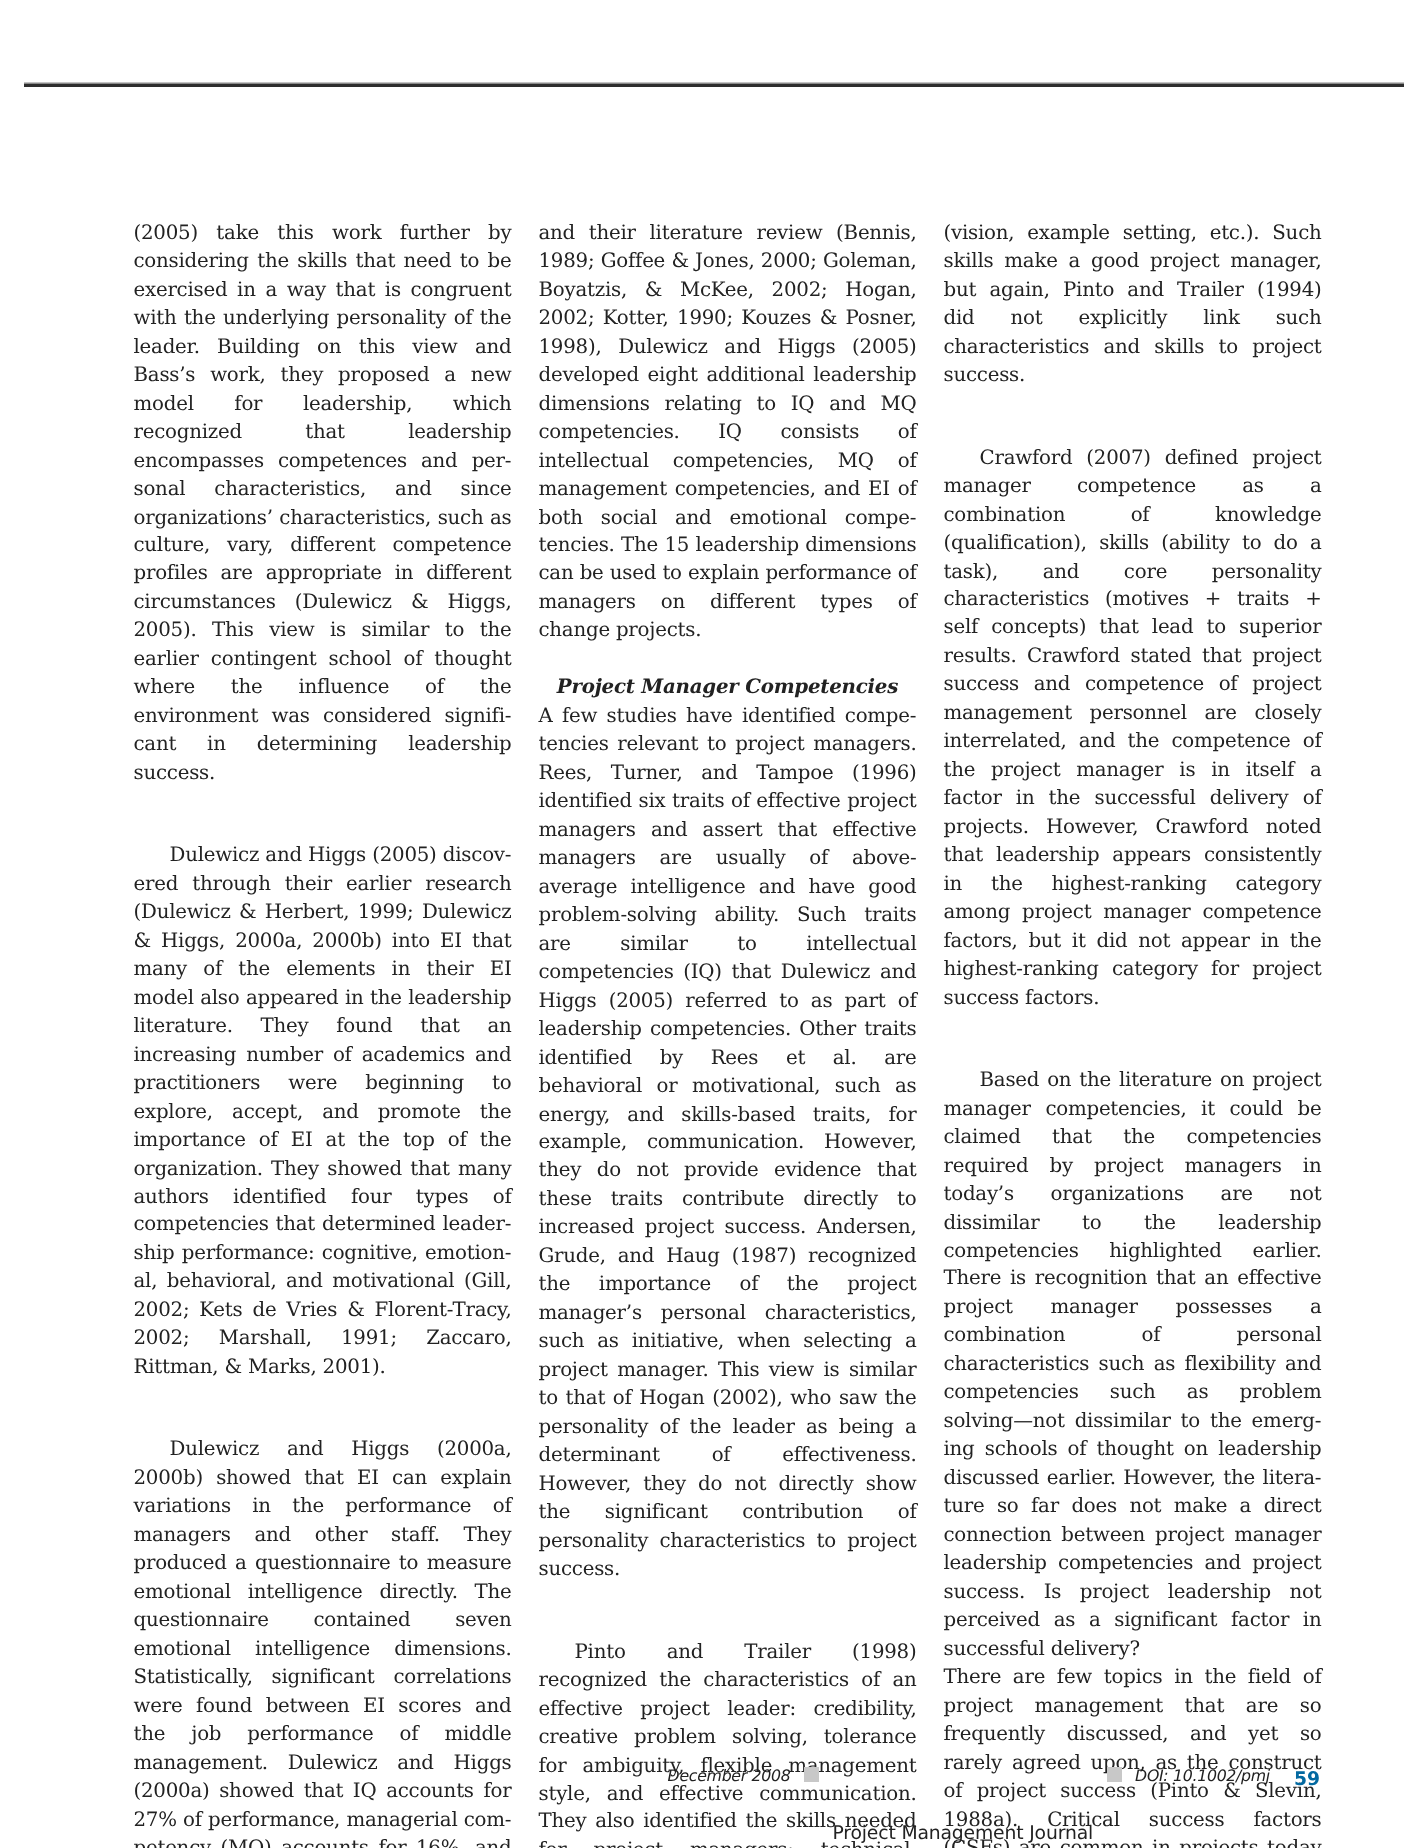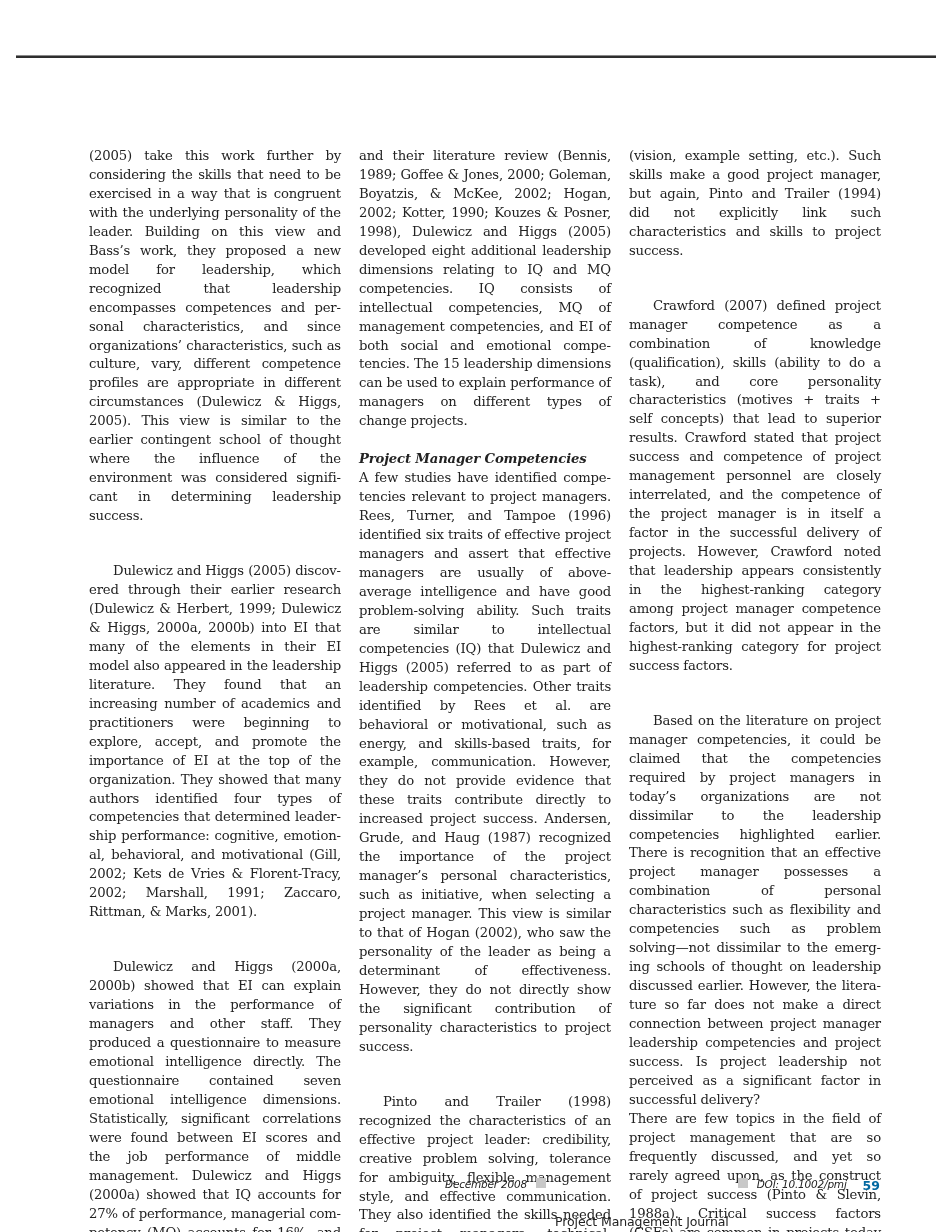--- a/index.html
+++ b/index.html
@@ -15,21 +15,21 @@
     text-align: justify; hyphens: manual;
     letter-spacing: -0.15px;
   }
   .col1 { left: 89px; }
   .col2 { left: 359px; }
   .col3 { left: 629px; }
   .col p { margin: 0; }
   .col p.indent { text-indent: 24px; margin-top: 36px; }
   .col h3 {
     margin: 18.95px 0 0 0; font-size: 13.2px; line-height: 18.95px;
-    font-weight: bold; font-style: italic; text-align: left;
+    font-weight: bold; font-style: italic; text-align: center;
   }
   .footer {
     position: absolute; top: 1178px; right: 72px; height: 16px;
     display: flex; align-items: flex-start; gap: 0;
     font-family: "DejaVu Sans", "Liberation Sans", sans-serif; color: #222;
   }
   .footer .date, .footer .doi { font-style: italic; font-size: 10.5px; letter-spacing: -0.2px; }
   .footer .sep { display: inline-block; width: 10px; height: 10px; background: #c8c8c8; margin: 0 9px; }
   .footer .journal { font-weight: normal; font-size: 12.5px; letter-spacing: -0.1px; margin-top: 36px; }
   .footer .page { font-weight: bold; font-size: 12.5px; margin-left: 16px; color: #0369a1; }

